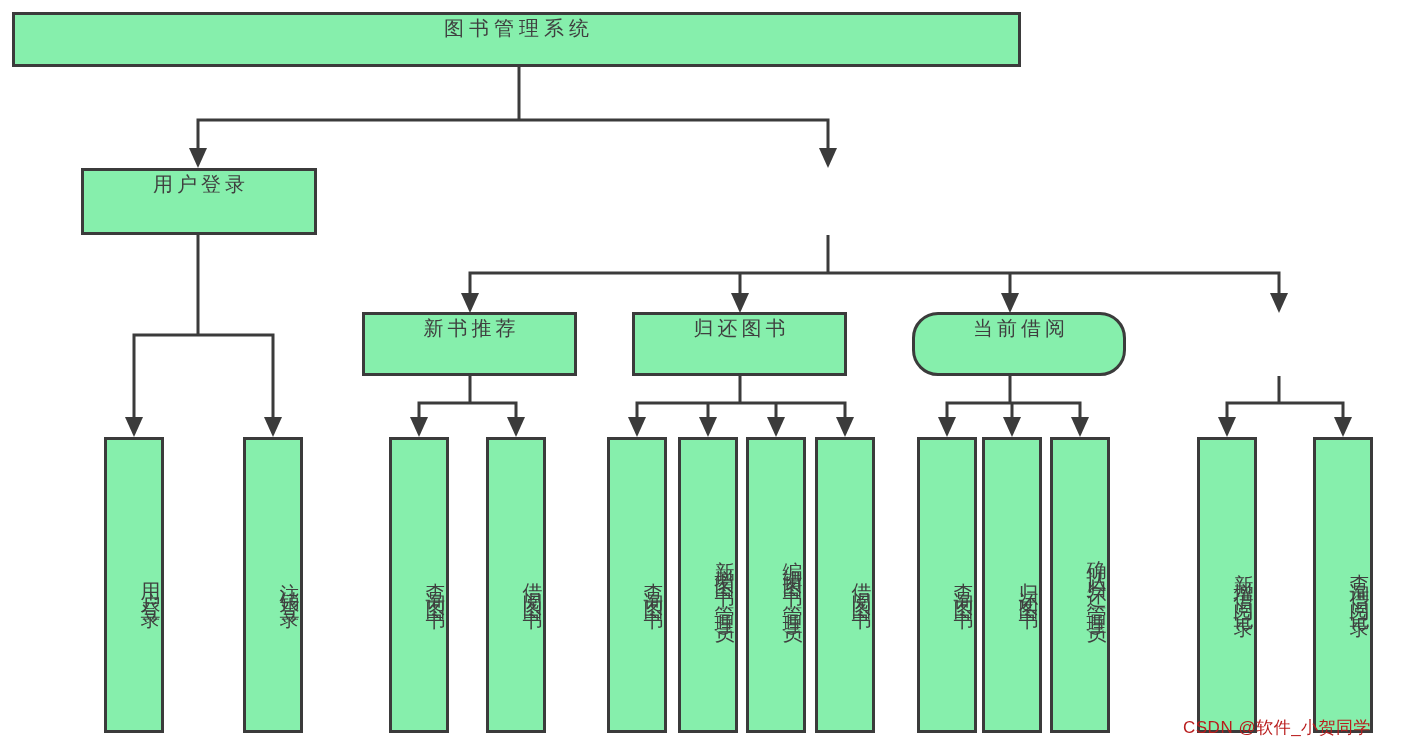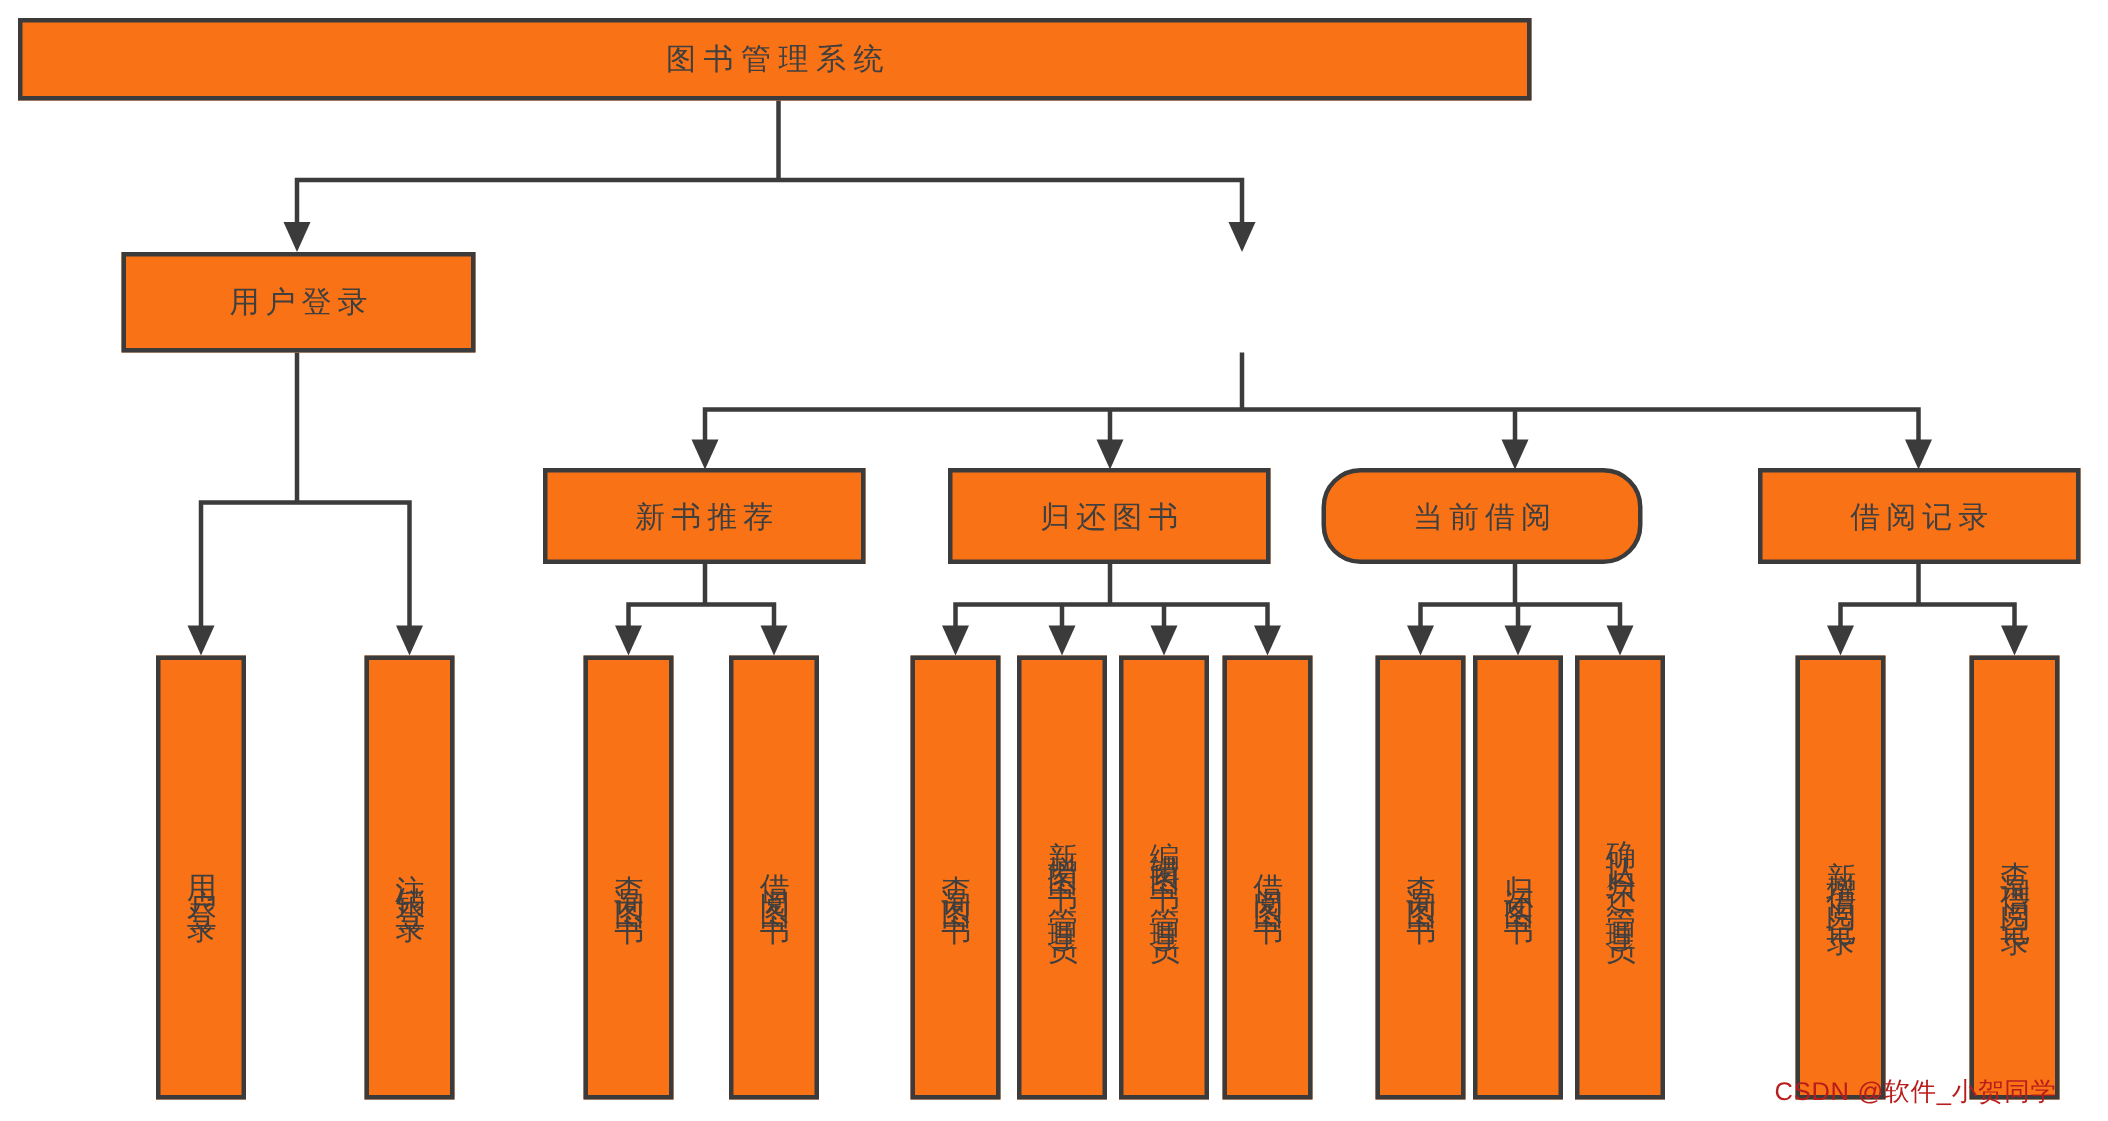--- a/index.html
+++ b/index.html
@@ -13,24 +13,23 @@
   }
   .connectors {
     position: absolute;
     left: 0; top: 0;
     width: 1405px; height: 747px;
   }
   .box {
     position: absolute;
     box-sizing: border-box;
     border: 3px solid #3b3b3b;
-    background: #f97316;
+    background: #86efac;
     color: #3f3f3f;
     display: flex;
-    align-items: center;
     justify-content: center;
     text-align: center;
   }
   .hbox {
     font-size: 20px;
     letter-spacing: 4px;
     text-indent: 4px;
   }
   .root {
     letter-spacing: 5px;
@@ -111,25 +110,22 @@
   <div class="box hbox" style="left:81px; top:168px; width:236px; height:67px;">
     <span>用户登录</span>
   </div>
 
   <div class="box hbox" style="left:362px; top:312px; width:215px; height:64px;">
     <span>新书推荐</span>
   </div>
   <div class="box hbox" style="left:632px; top:312px; width:215px; height:64px;">
     <span>归还图书</span>
   </div>
-  <div class="box hbox" style="left:881px; top:312px; width:214px; height:64px;border-radius:26px;">
+  <div class="box hbox" style="left:912px; top:312px; width:214px; height:64px;border-radius:26px;">
     <span>当前借阅</span>
-  </div>
-  <div class="box hbox" style="left:1172px; top:312px; width:215px; height:64px;">
-    <span>借阅记录</span>
   </div>
 
   <div class="box vbox" style="left:104px; top:437px; width:60px; height:296px;">
     <span>用户登录</span>
   </div>
   <div class="box vbox" style="left:243px; top:437px; width:60px; height:296px;">
     <span>注销登录</span>
   </div>
 
   <div class="box vbox" style="left:389px; top:437px; width:60px; height:296px;">

